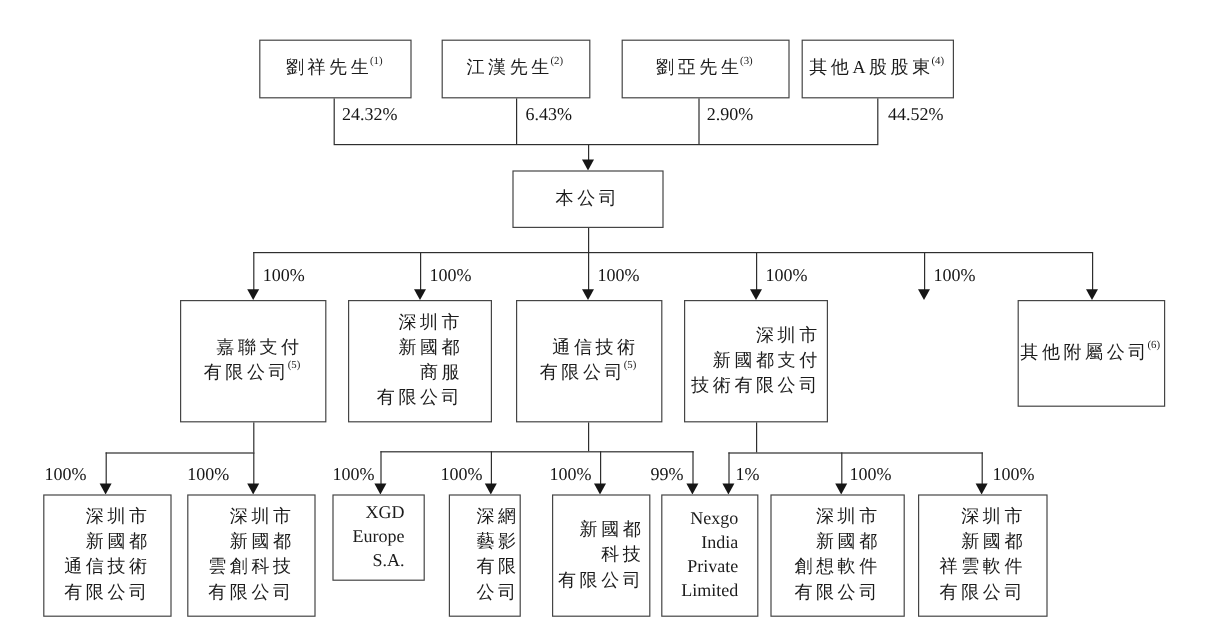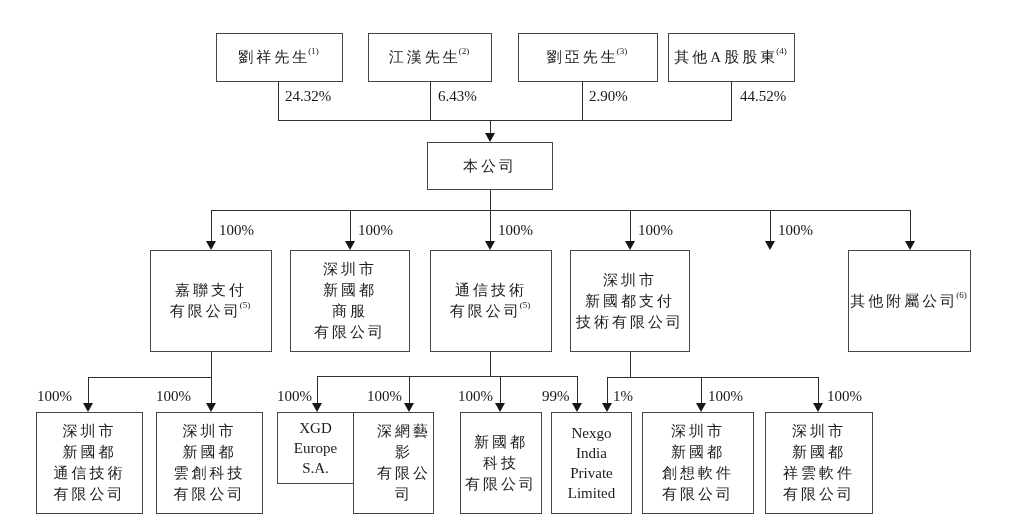--- a/index.html
+++ b/index.html
@@ -2,21 +2,21 @@
 <html><head>
 <meta charset="utf-8">
 <style>
   html,body{margin:0;padding:0;background:#ffffff;}
   #canvas{
     position:relative;width:1025px;height:527px;background:#ffffff;overflow:hidden;
     font-family:"Liberation Serif","DejaVu Serif",serif;color:#1b1b1b;
   }
   .box{
     position:absolute;border:1px solid #454545;background:#ffffff;
-    display:flex;align-items:center;justify-content:center;text-align:center;
+    display:flex;align-items:center;justify-content:center;text-align:right;
     box-sizing:border-box;
   }
   .nm{white-space:pre-line;font-size:15px;line-height:21px;letter-spacing:3px;color:#1b1b1b;}
   .nm.latin{letter-spacing:0;line-height:20px;}
   sup{font-size:9px;line-height:0;letter-spacing:0;vertical-align:super;position:relative;top:-2px;left:-2px;}
   .pct{position:absolute;font-size:15px;color:#161616;letter-spacing:0;}
   .vl{position:absolute;width:1px;background:#2e2e2e;}
   .hl{position:absolute;height:1px;background:#2e2e2e;}
   .ah{position:absolute;width:0;height:0;
       border-left:5px solid transparent;border-right:5px solid transparent;
@@ -90,21 +90,21 @@
   </div>
   <div class="box" style="left:430px;top:250px;width:122px;height:102px;">
     <div class="nm"><span>通信技術
 有限公司</span><sup>(5)</sup></div>
   </div>
   <div class="box" style="left:570px;top:250px;width:120px;height:102px;">
     <div class="nm"><span>深圳市
 新國都支付
 技術有限公司</span></div>
   </div>
-  <div class="box" style="left:848px;top:250px;width:123px;height:102px;">
+  <div class="box" style="left:848px;top:250px;width:123px;height:89px;">
     <div class="nm"><span>其他附屬公司</span><sup>(6)</sup></div>
   </div>
 
   <div class="vl" style="left:211px;top:352px;height:25px;"></div>
   <div class="hl" style="left:88px;top:377px;width:124px;"></div>
   <div class="vl" style="left:88px;top:377px;height:27px;"></div>
   <div class="vl" style="left:211px;top:377px;height:27px;"></div>
   <div class="ah" style="left:83px;top:403px;"></div>
   <div class="ah" style="left:206px;top:403px;"></div>
 
@@ -148,21 +148,21 @@
     <div class="nm"><span>深圳市
 新國都
 雲創科技
 有限公司</span></div>
   </div>
   <div class="box" style="left:277px;top:412px;width:77px;height:72px;font-family:Liberation Serif, serif;">
     <div class="nm latin"><span>XGD
 Europe
 S.A.</span></div>
   </div>
-  <div class="box" style="left:353px;top:412px;width:81px;height:102px;padding-left:21px;">
+  <div class="box" style="left:374px;top:412px;width:60px;height:102px;padding-left:21px;">
     <div class="nm"><span>深網藝影
 有限公司</span></div>
   </div>
   <div class="box" style="left:460px;top:412px;width:82px;height:102px;">
     <div class="nm"><span>新國都
 科技
 有限公司</span></div>
   </div>
   <div class="box" style="left:551px;top:412px;width:81px;height:102px;">
     <div class="nm latin"><span>Nexgo

